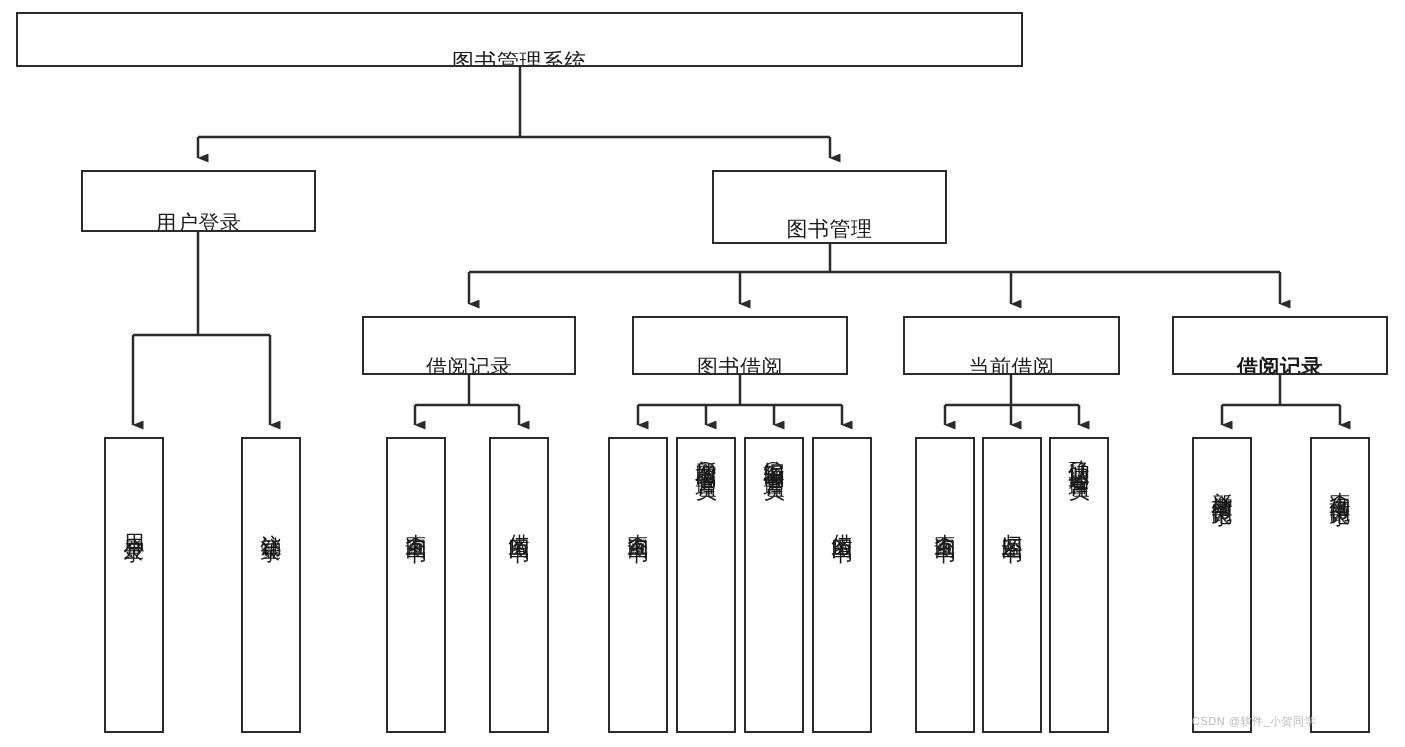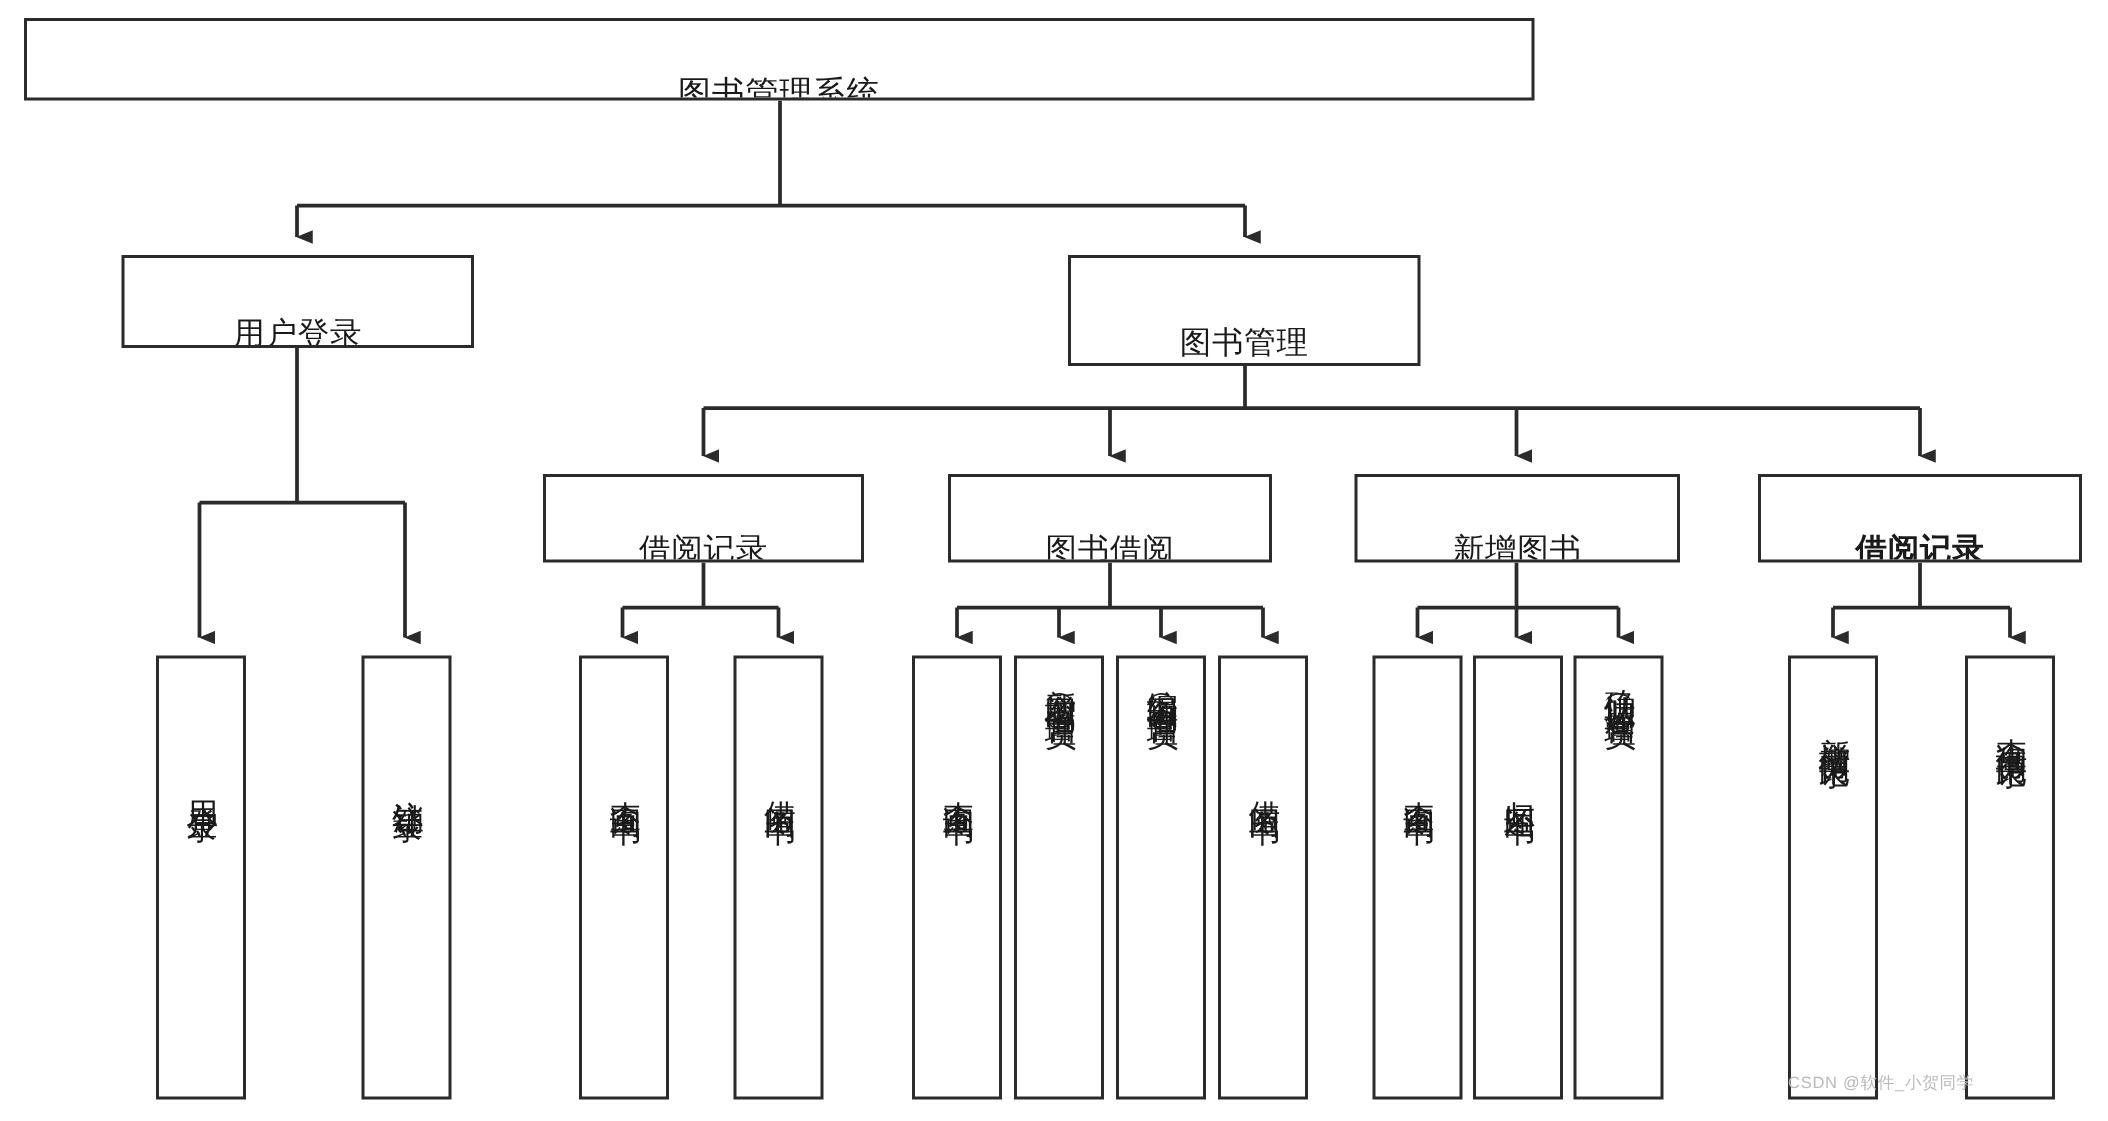--- a/index.html
+++ b/index.html
@@ -163,21 +163,21 @@
 
   <div class="node horizontal" style="left:362px; top:316px; width:214px; height:59px;">
     <span class="node-label">借阅记录</span>
   </div>
 
   <div class="node horizontal" style="left:632px; top:316px; width:216px; height:59px;">
     <span class="node-label">图书借阅</span>
   </div>
 
   <div class="node horizontal" style="left:903px; top:316px; width:217px; height:59px;">
-    <span class="node-label">新增图书</span>
+    <span class="node-label">当前借阅</span>
   </div>
 
   <div class="node horizontal" style="left:1172px; top:316px; width:216px; height:59px;font-weight:bold;">
     <span class="node-label">借阅记录</span>
   </div>
 
   <div class="node vertical align-mid" style="left:104px; top:437px; width:60px; height:296px;">
     <span class="node-label">用户登录</span>
   </div>
 

